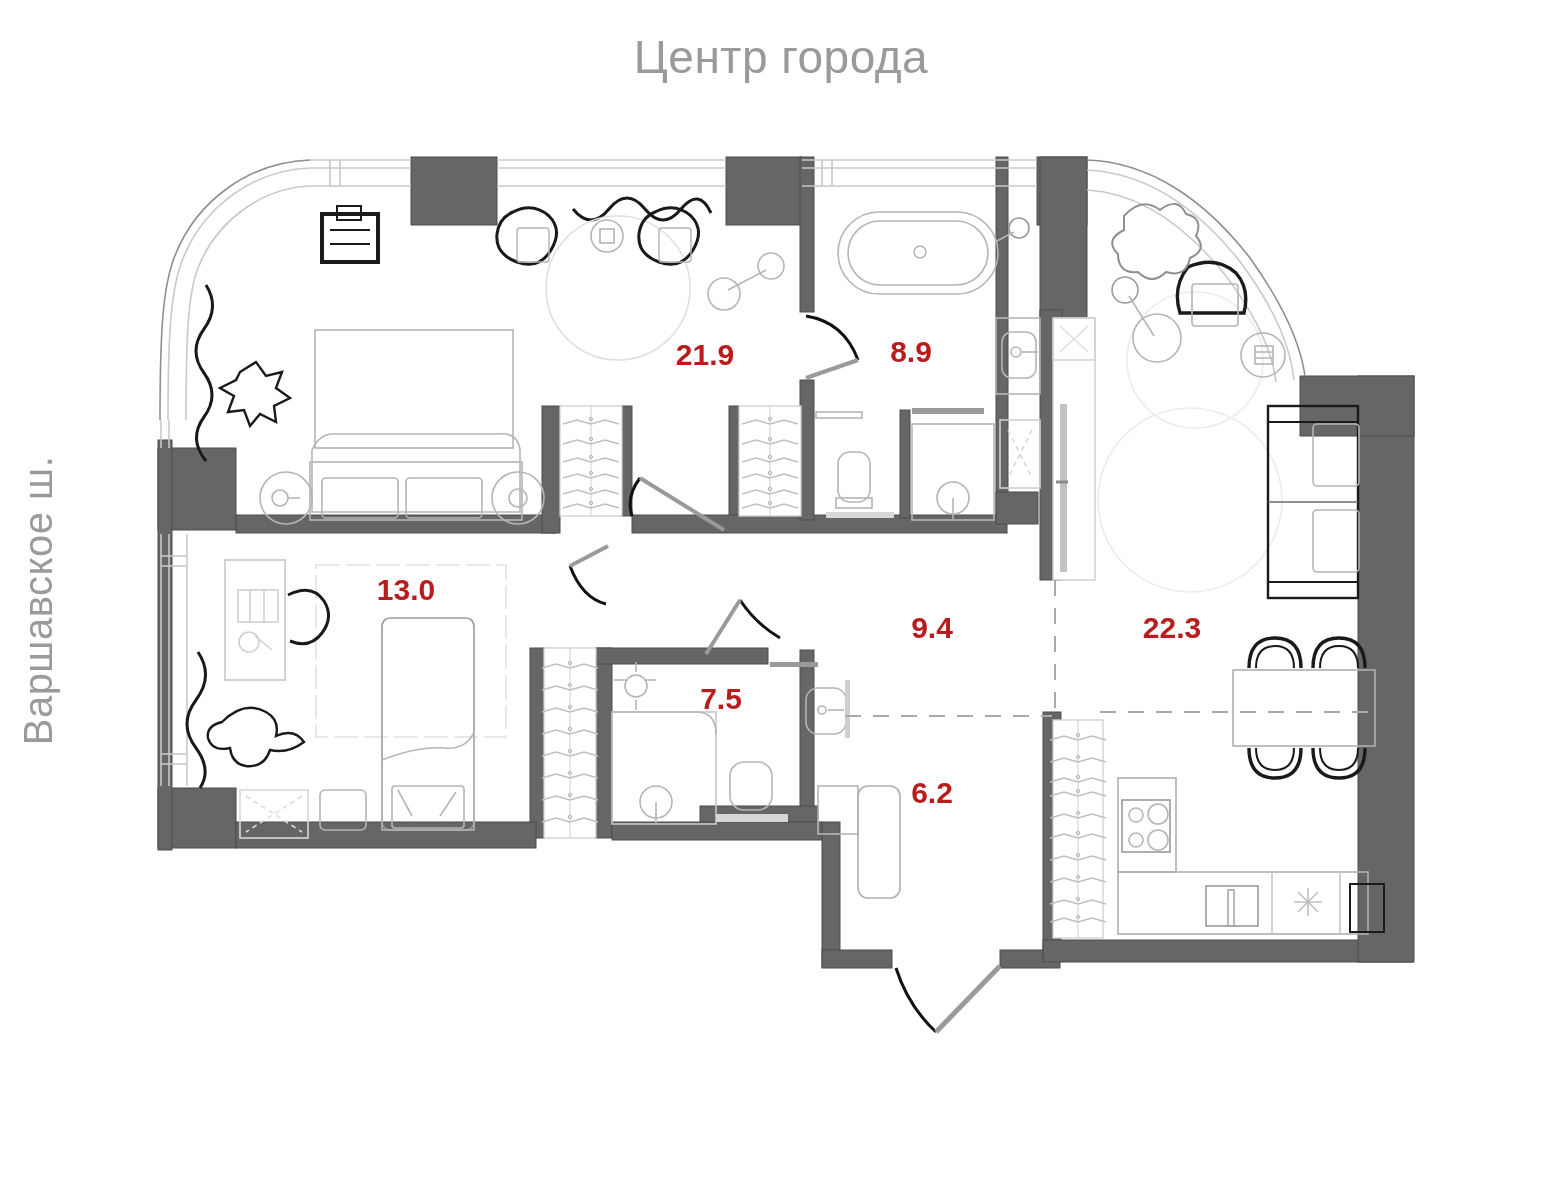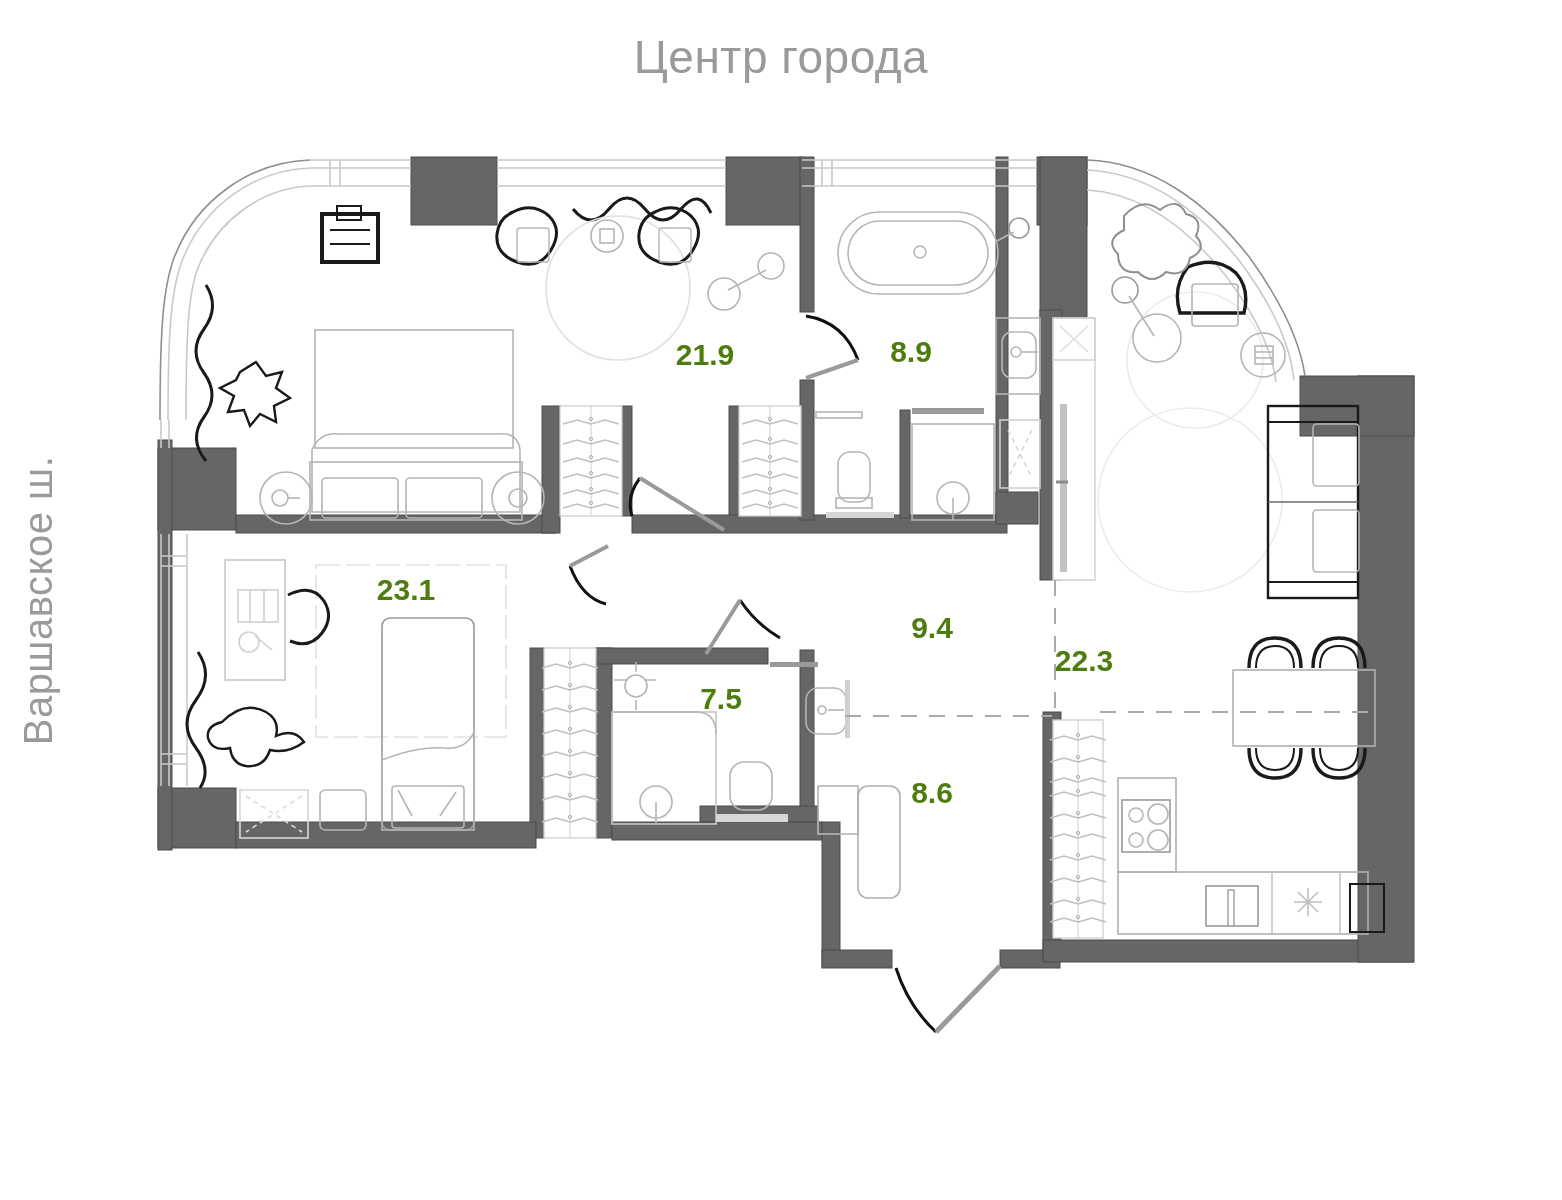--- a/index.html
+++ b/index.html
@@ -11,21 +11,21 @@
     letter-spacing:0.5px;font-weight:400;
   }
   #street{
     position:absolute;left:-172px;top:578px;width:420px;text-align:center;
     font-size:40px;color:#9a9a9a;font-family:"Liberation Sans",sans-serif;
     transform:rotate(-90deg);transform-origin:center center;letter-spacing:0.5px;
   }
   #plan{position:absolute;left:0;top:0;width:1562px;height:1200px;}
   .area-label{
     position:absolute;font-family:"Liberation Sans",sans-serif;
-    font-weight:bold;font-size:30px;color:#4d7c0f;white-space:nowrap;
+    font-weight:bold;font-size:30px;color:#b91c1c;white-space:nowrap;
     transform:translate(-50%,-50%);
   }
 </style>
 </head>
 <body>
 
 <div id="stage">
 
   <div id="title">Центр города</div>
   <div id="street">Варшавское ш.</div>
@@ -351,19 +351,19 @@
     <g stroke="#aaaaaa" stroke-width="2" stroke-dasharray="16 12" fill="none">
       <line x1="1055" y1="580" x2="1055" y2="715"></line>
       <line x1="845" y1="716" x2="1052" y2="716"></line>
       <line x1="1100" y1="712" x2="1368" y2="712"></line>
     </g>
 
   </svg>
 
   <div class="area-label" style="left:705px;top:355px;">21.9</div>
   <div class="area-label" style="left:903px;top:352px;margin-left:8px;">8.9</div>
-  <div class="area-label" style="left:406px;top:590px;">23.1</div>
+  <div class="area-label" style="left:406px;top:590px;">13.0</div>
   <div class="area-label" style="left:721px;top:699px;">7.5</div>
   <div class="area-label" style="left:932px;top:628px;">9.4</div>
-  <div class="area-label" style="left:1084px;top:628px;margin-top:33px;">22.3</div>
-  <div class="area-label" style="left:932px;top:793px;">8.6</div>
+  <div class="area-label" style="left:1172px;top:628px;">22.3</div>
+  <div class="area-label" style="left:932px;top:793px;">6.2</div>
 
 </div>
 
 </body></html>

